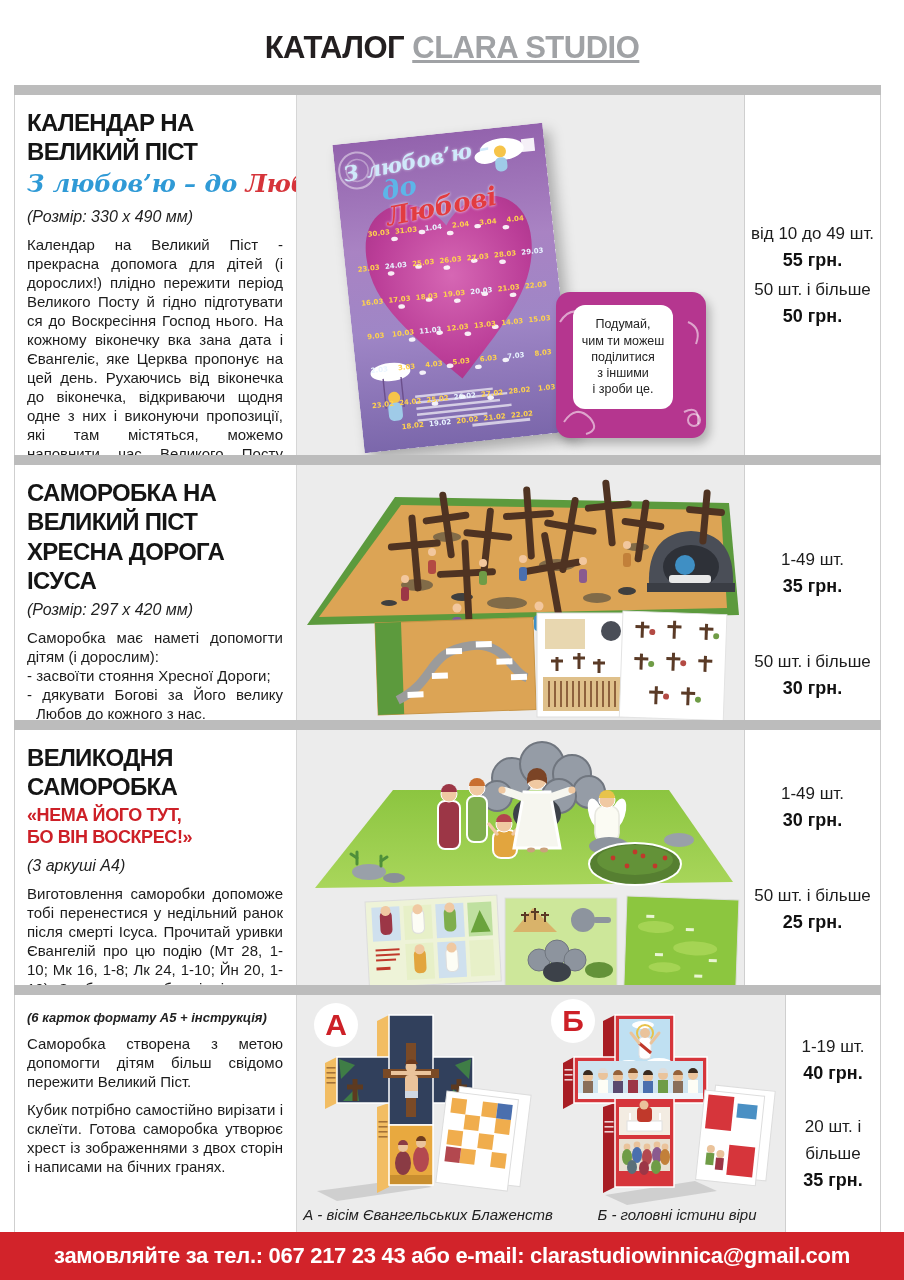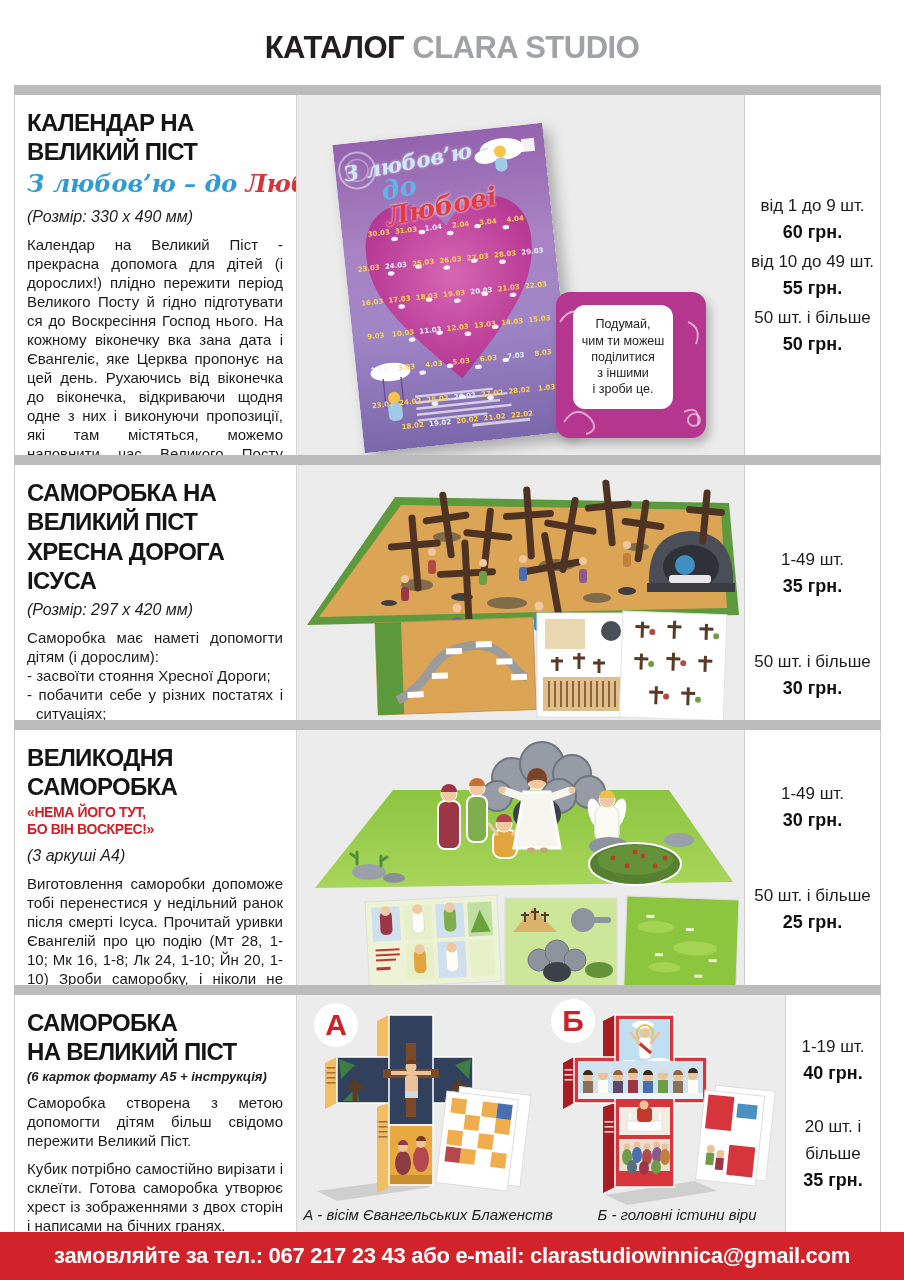--- a/index.html
+++ b/index.html
@@ -2,21 +2,21 @@
 <html lang="uk"><head>
 <meta charset="utf-8">
 <style>
   html,body{margin:0;padding:0;background:#fff;}
   .page{position:relative;width:904px;height:1280px;background:#fff;overflow:hidden;
         font-family:"Liberation Sans",sans-serif;color:#1c1c1c;}
 
   
   .htitle{position:absolute;top:30px;left:0;width:100%;text-align:center;
           font-size:31px;font-weight:bold;letter-spacing:-0.5px;color:#231f20;}
-  .htitle .gray{color:#a0a2a5;}
+  .htitle .gray{color:#a0a2a5;text-decoration:underline;}
 
   
   .bar{position:absolute;left:14px;width:867px;height:10px;background:#bcbcbc;}
   #bar0{top:85px}#bar1{top:455px}#bar2{top:720px}#bar3{top:985px}
   .row{position:absolute;left:14px;width:867px;background:#fff;}
   #row1{top:95px;height:360px}#row2{top:465px;height:318px}
   #row3{top:730px;height:255px}#row4{top:995px;height:237px}
   .cell{position:absolute;top:0;height:100%;box-sizing:border-box;}
   .text-cell{left:0;width:282px;border-left:1px solid #cfcfcf;padding:13px 13px 0 12px;}
   .img-cell{left:282px;width:448px;background:#ececec;border-left:1px solid #d6d6d6;overflow:hidden;}
@@ -25,21 +25,21 @@
               display:flex;flex-direction:column;align-items:center;justify-content:center;text-align:center;}
   #row1 .price-cell,#row2 .price-cell,#row3 .price-cell{width:137px;}
   #row4 .price-cell{width:96px;}
   #row1 .price-cell{gap:2px;} #row2 .price-cell,#row3 .price-cell{gap:48px;justify-content:center;} #row4 .price-cell{gap:26px;}
   .pair .qty{font-size:17px;line-height:27px;color:#1c1c1c;}
   .pair .val{font-size:18px;line-height:27px;font-weight:bold;color:#111;}
 
   
   .ptitle{font-size:24px;font-weight:bold;letter-spacing:-0.7px;line-height:1.22;margin:0 0 6px;color:#151515;}
   .ptitle.tight{margin-bottom:2px;}
-  .red-title{color:#cd2027;font-size:14px;font-weight:bold;letter-spacing:-0.4px;line-height:1.25;margin:0 0 8px;}
+  .red-title{color:#cd2027;font-size:18px;font-weight:bold;letter-spacing:-0.4px;line-height:1.25;margin:0 0 8px;}
   .script-sub{font-family:"DejaVu Serif",serif;font-style:italic;font-weight:bold;
               font-size:24px;margin:2px 0 10px;white-space:nowrap;}
   .script-sub .b{color:#2f9ad6;} .script-sub .r{color:#d6343a;}
   .size-line{font-style:italic;font-size:16px;margin:0 0 9px;color:#222;}
   .size-line.small{font-size:13px;font-weight:bold;margin:2px 0 9px;}
   .desc{font-size:15px;line-height:1.27;text-align:justify;margin:0;color:#1c1c1c;}
   .desc + .desc{margin-top:9px;}
   .bullets div{font-size:15px;line-height:1.27;text-align:justify;padding-left:9px;text-indent:-9px;}
   .red-strong{color:#cd2027;font-weight:bold;display:block;}
 
@@ -235,45 +235,40 @@
           <span>чим ти можеш</span>
           <span>поділитися</span>
           <span>з іншими</span>
           <span>і зроби це.</span>
         </div>
       </div>
     </div>
 
     <div class="cell price-cell">
       <div class="pair">
-          <div class="qty">від 1 до 9 шт.</div>
-        <div class="val">60 грн.</div>
-        </div>
-      <div class="pair">
           <div class="qty">від 10 до 49 шт.</div>
         <div class="val">55 грн.</div>
         </div>
       <div class="pair">
           <div class="qty">50 шт. і більше</div>
         <div class="val">50 грн.</div>
         </div>
     </div>
   </section>
 
   <div class="bar" id="bar1"></div>
 
   <section class="row" id="row2">
     <div class="cell text-cell">
       <h2 class="ptitle"><span>САМОРОБКА НА ВЕЛИКИЙ ПІСТ</span><br>
         <span>ХРЕСНА ДОРОГА ІСУСА</span></h2>
       <p class="size-line">(Розмір: 297 х 420 мм)</p>
       <p class="desc">Саморобка має наметі допомогти дітям (і дорослим):</p>
       <div class="bullets">
         <div>- засвоїти стояння Хресної Дороги;</div>
-        <div>- побачити себе у різних постатях і ситуаціях;</div>
         <div>- дякувати Богові за Його велику Любов до кожного з нас.</div>
       </div>
     </div>
 
     <div class="cell img-cell">
       <svg class="artsvg" viewBox="0 0 448 255" width="448" height="255">
 
         <polygon points="10,160 98,32 432,38 442,150" fill="#5c9a3d"></polygon>
         <polygon points="22,152 104,40 424,45 430,143" fill="#dca455"></polygon>
         <g fill="#6b5d46" opacity=".8">
@@ -641,22 +636,20 @@
           <div class="qty">50 шт. і більше</div>
         <div class="val">25 грн.</div>
         </div>
     </div>
   </section>
 
   <div class="bar" id="bar3"></div>
 
   <section class="row" id="row4">
     <div class="cell text-cell">
-      <h2 class="ptitle tight"><span>САМОРОБКА</span><br>
-        <span>НА ВЕЛИКИЙ ПІСТ</span></h2>
       <p class="size-line small">(6 карток формату А5 + інструкція)</p>
       <p class="desc">Саморобка створена з метою допомогти дітям більш свідомо пережити Великий Піст.</p>
       <p class="desc">Кубик потрібно самостійно вирізати і склеїти. Готова саморобка утворює хрест із зображеннями з двох сторін і написами на бічних гранях.</p>
     </div>
 
     <div class="cell img-cell">
       <svg class="artsvg" viewBox="0 0 489 237" width="489" height="237">
 
         <path d="M135,192 L40,206 L20,196 L110,184 Z" fill="#cfcfcf"></path>
         <path d="M420,196 L330,210 L308,200 L398,186 Z" fill="#cfcfcf"></path>

